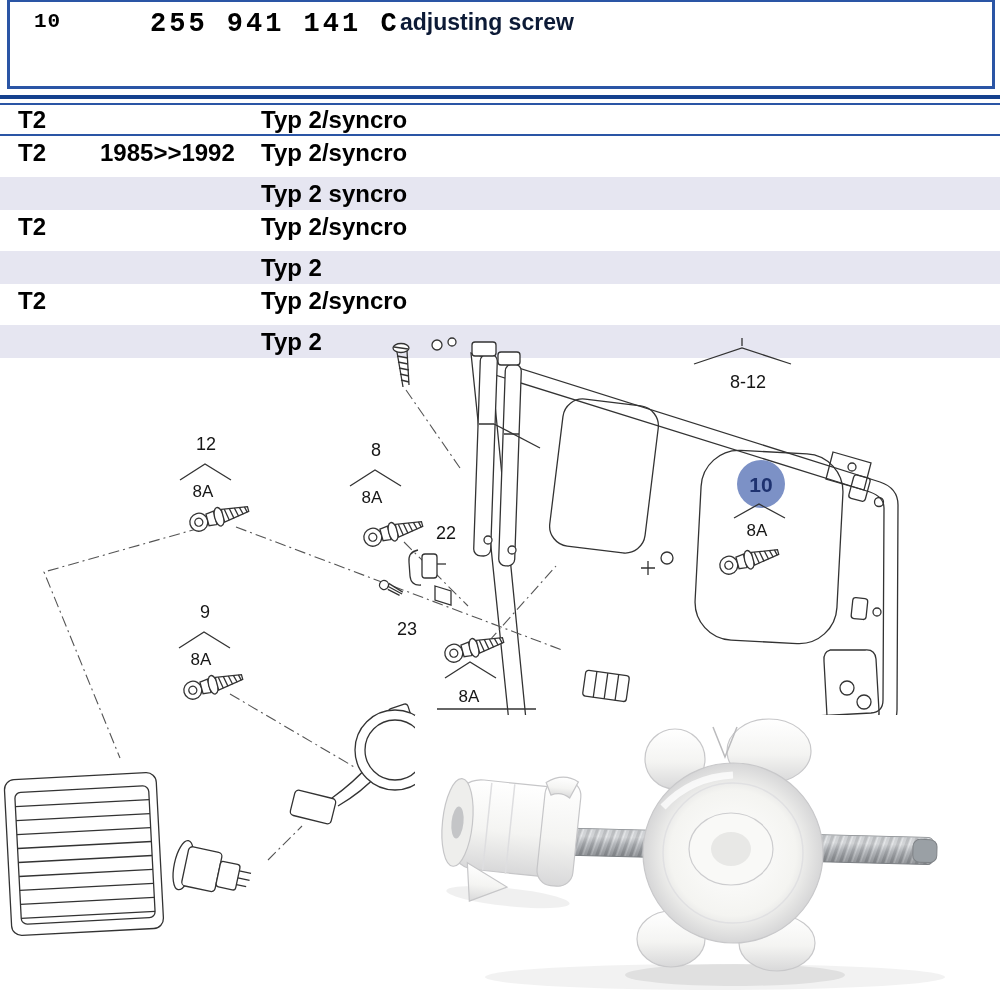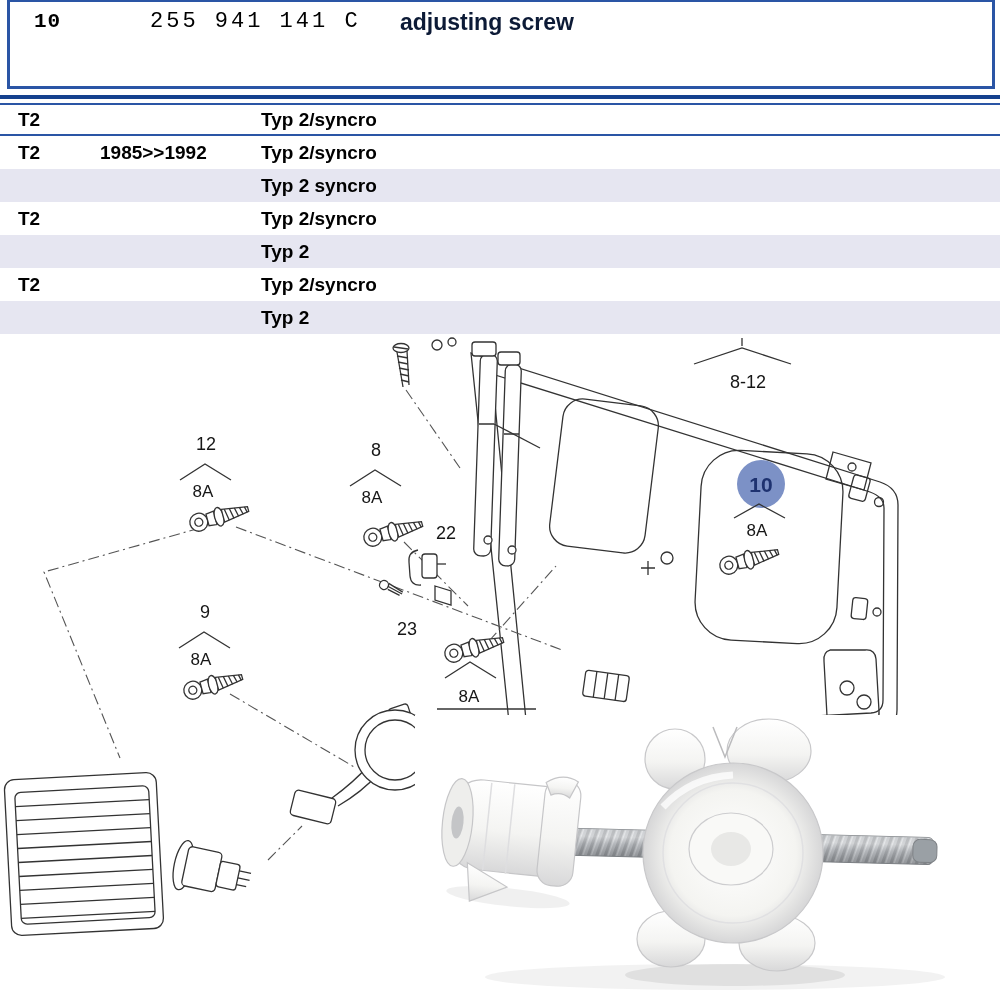--- a/index.html
+++ b/index.html
@@ -5,33 +5,33 @@
   html,body{margin:0;padding:0;}
   body{width:1000px;height:1000px;position:relative;background:#fff;
        font-family:"Liberation Sans",sans-serif;overflow:hidden;}
 
   
   .part-panel{position:absolute;left:7px;top:0;width:988px;height:89px;
     border:3px solid #2a55a5;border-top-width:2px;box-sizing:border-box;background:#fff;}
   .part-pos{position:absolute;left:24px;top:8px;font-family:"Liberation Mono",monospace;
     font-weight:bold;font-size:21px;letter-spacing:1px;color:#000;}
   .part-number{position:absolute;left:140px;top:7px;font-family:"Liberation Mono",monospace;
-    font-weight:normal;font-size:22px;letter-spacing:3px;color:#000;}
+    font-weight:bold;font-size:27px;letter-spacing:3px;color:#000;}
   .part-desc{position:absolute;left:390px;top:6px;font-size:23px;font-weight:bold;
     color:#0c1a36;line-height:29px;}
 
   .sep{position:absolute;left:0;top:95px;width:1000px;height:4px;background:#15418e;}
 
   
   .apps{position:absolute;left:0;top:103px;width:1000px;}
   .app-row{position:relative;width:100%;height:33px;background:#fff;}
-  .app-row.alt{background:#e6e6f1;}
+  .app-row.alt{background:#e6e6f1;margin-top:8px;}
   .app-row.first{height:29px;border-top:2px solid #2a55a5;border-bottom:2px solid #2a55a5;}
   .cell{position:absolute;top:0;height:100%;display:flex;align-items:center;
-    font-size:19px;font-weight:bold;color:#000;white-space:nowrap;}
+    font-size:24px;font-weight:bold;color:#000;white-space:nowrap;}
   .c-model{left:18px;width:75px;}
   .c-years{left:100px;width:145px;}
   .c-type{left:261px;width:420px;}
 
   svg.diagram{position:absolute;left:0;top:336px;}
   svg text{font-family:"Liberation Sans",sans-serif;}
   .lbl{font-size:18px;fill:#161616;}
   .sub{font-size:17px;fill:#161616;}
 
   .photo{position:absolute;left:415px;top:715px;width:585px;height:285px;background:#fff;}

